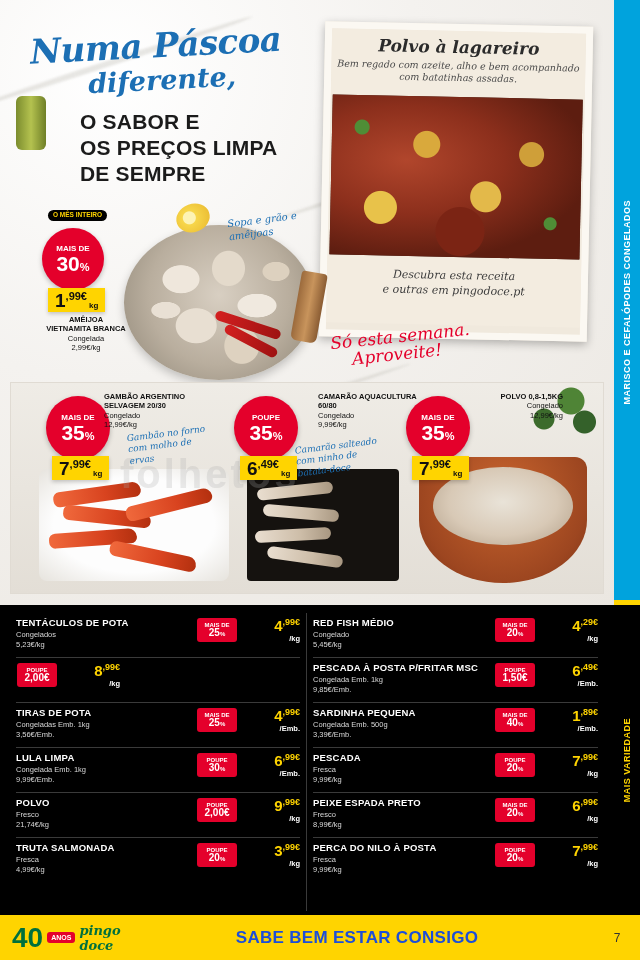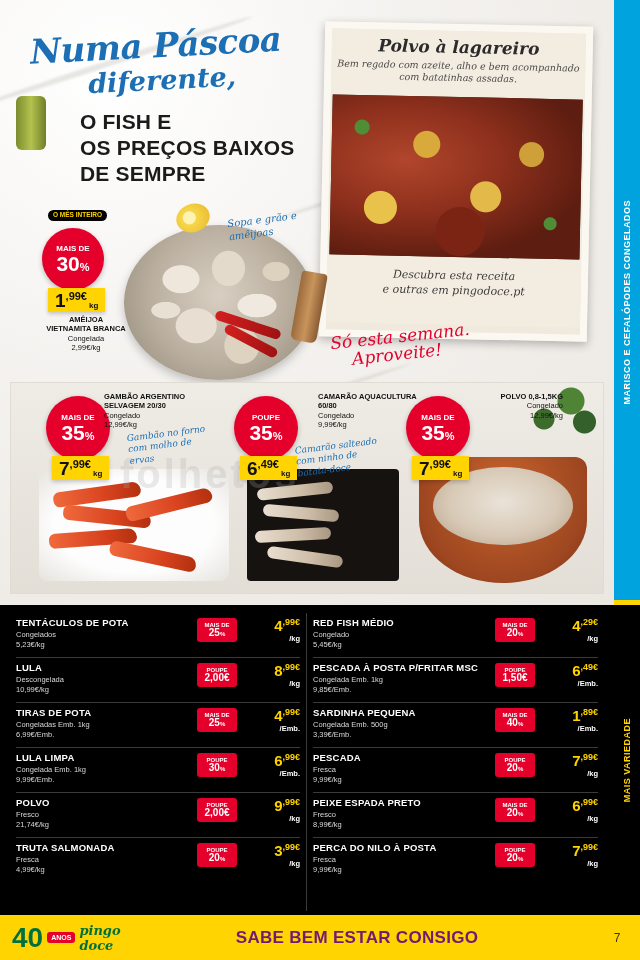--- a/index.html
+++ b/index.html
@@ -413,42 +413,42 @@
   }
   .logo-anos {
     background: #e4002b; color: #fff; font-size: 7px; font-weight: bold;
     padding: 2px 4px; border-radius: 3px;
   }
   .logo-brand {
     font-family: "DejaVu Serif", serif; font-style: italic; font-weight: bold;
     color: #00703c; font-size: 13px;
   }
   .footer-slogan {
-    flex: 1; text-align: center; font-size: 17px; font-weight: bold; color: #701a75;
+    flex: 1; text-align: center; font-size: 17px; font-weight: bold; color: #1d4ed8;
     letter-spacing: 0.3px;
   }
   .page-num { width: 46px; text-align: center; font-size: 12px; color: #333; }
 </style>
 </head>
 <body>
 
 <div class="hero">
 
   <div class="marble-vein" style="left:-40px;top:60px;width:300px;height:6px;"></div>
   <div class="marble-vein" style="left:40px;top:420px;width:380px;height:5px;"></div>
   <div class="marble-vein" style="left:260px;top:180px;width:260px;height:4px;"></div>
 
   <div class="olive-oil"></div>
 
   <div class="headline">
     <div class="script1">Numa Páscoa</div>
     <div class="script2">diferente,</div>
     <div class="headline-sub">
-      <div>O FISH E</div>
-      <div>OS PREÇOS BAIXOS</div>
+      <div>O SABOR E</div>
+      <div>OS PREÇOS LIMPA</div>
       <div>DE SEMPRE</div>
     </div>
   </div>
 
   <div class="photo-card">
     <div class="card-head">
       <div class="card-title">Polvo à lagareiro</div>
       <div class="card-desc">Bem regado com azeite, alho e bem acompanhado com batatinhas assadas.</div>
     </div>
     <div class="dish"></div>
@@ -578,42 +578,37 @@
           <span class="big"><span>25</span><small>%</small></span>
         </div>
       </div>
       <div class="item-price">
         <div class="val"><span>4</span><sup>,99€</sup></div>
         <div class="unit">/kg</div>
       </div>
     </div>
 
     <div class="item">
-      <div class="item-info">
-        <div class="item-name">LULA</div>
-        <div class="item-sub">Descongelada</div>
-        <div class="item-sub">10,99€/kg</div>
-      </div>
       <div class="item-badge">
         <div class="mini-badge">
           <span>POUPE</span>
           <span class="big">2,00€</span>
         </div>
       </div>
       <div class="item-price">
         <div class="val"><span>8</span><sup>,99€</sup></div>
         <div class="unit">/kg</div>
       </div>
     </div>
 
     <div class="item">
       <div class="item-info">
         <div class="item-name">TIRAS DE POTA</div>
         <div class="item-sub">Congeladas Emb. 1kg</div>
-        <div class="item-sub">6,99€/Emb.</div>
+        <div class="item-sub">3,56€/Emb.</div>
       </div>
       <div class="item-badge">
         <div class="mini-badge">
           <span>MAIS DE</span>
           <span class="big"><span>25</span><small>%</small></span>
         </div>
       </div>
       <div class="item-price">
         <div class="val"><span>4</span><sup>,99€</sup></div>
         <div class="unit">/Emb.</div>

